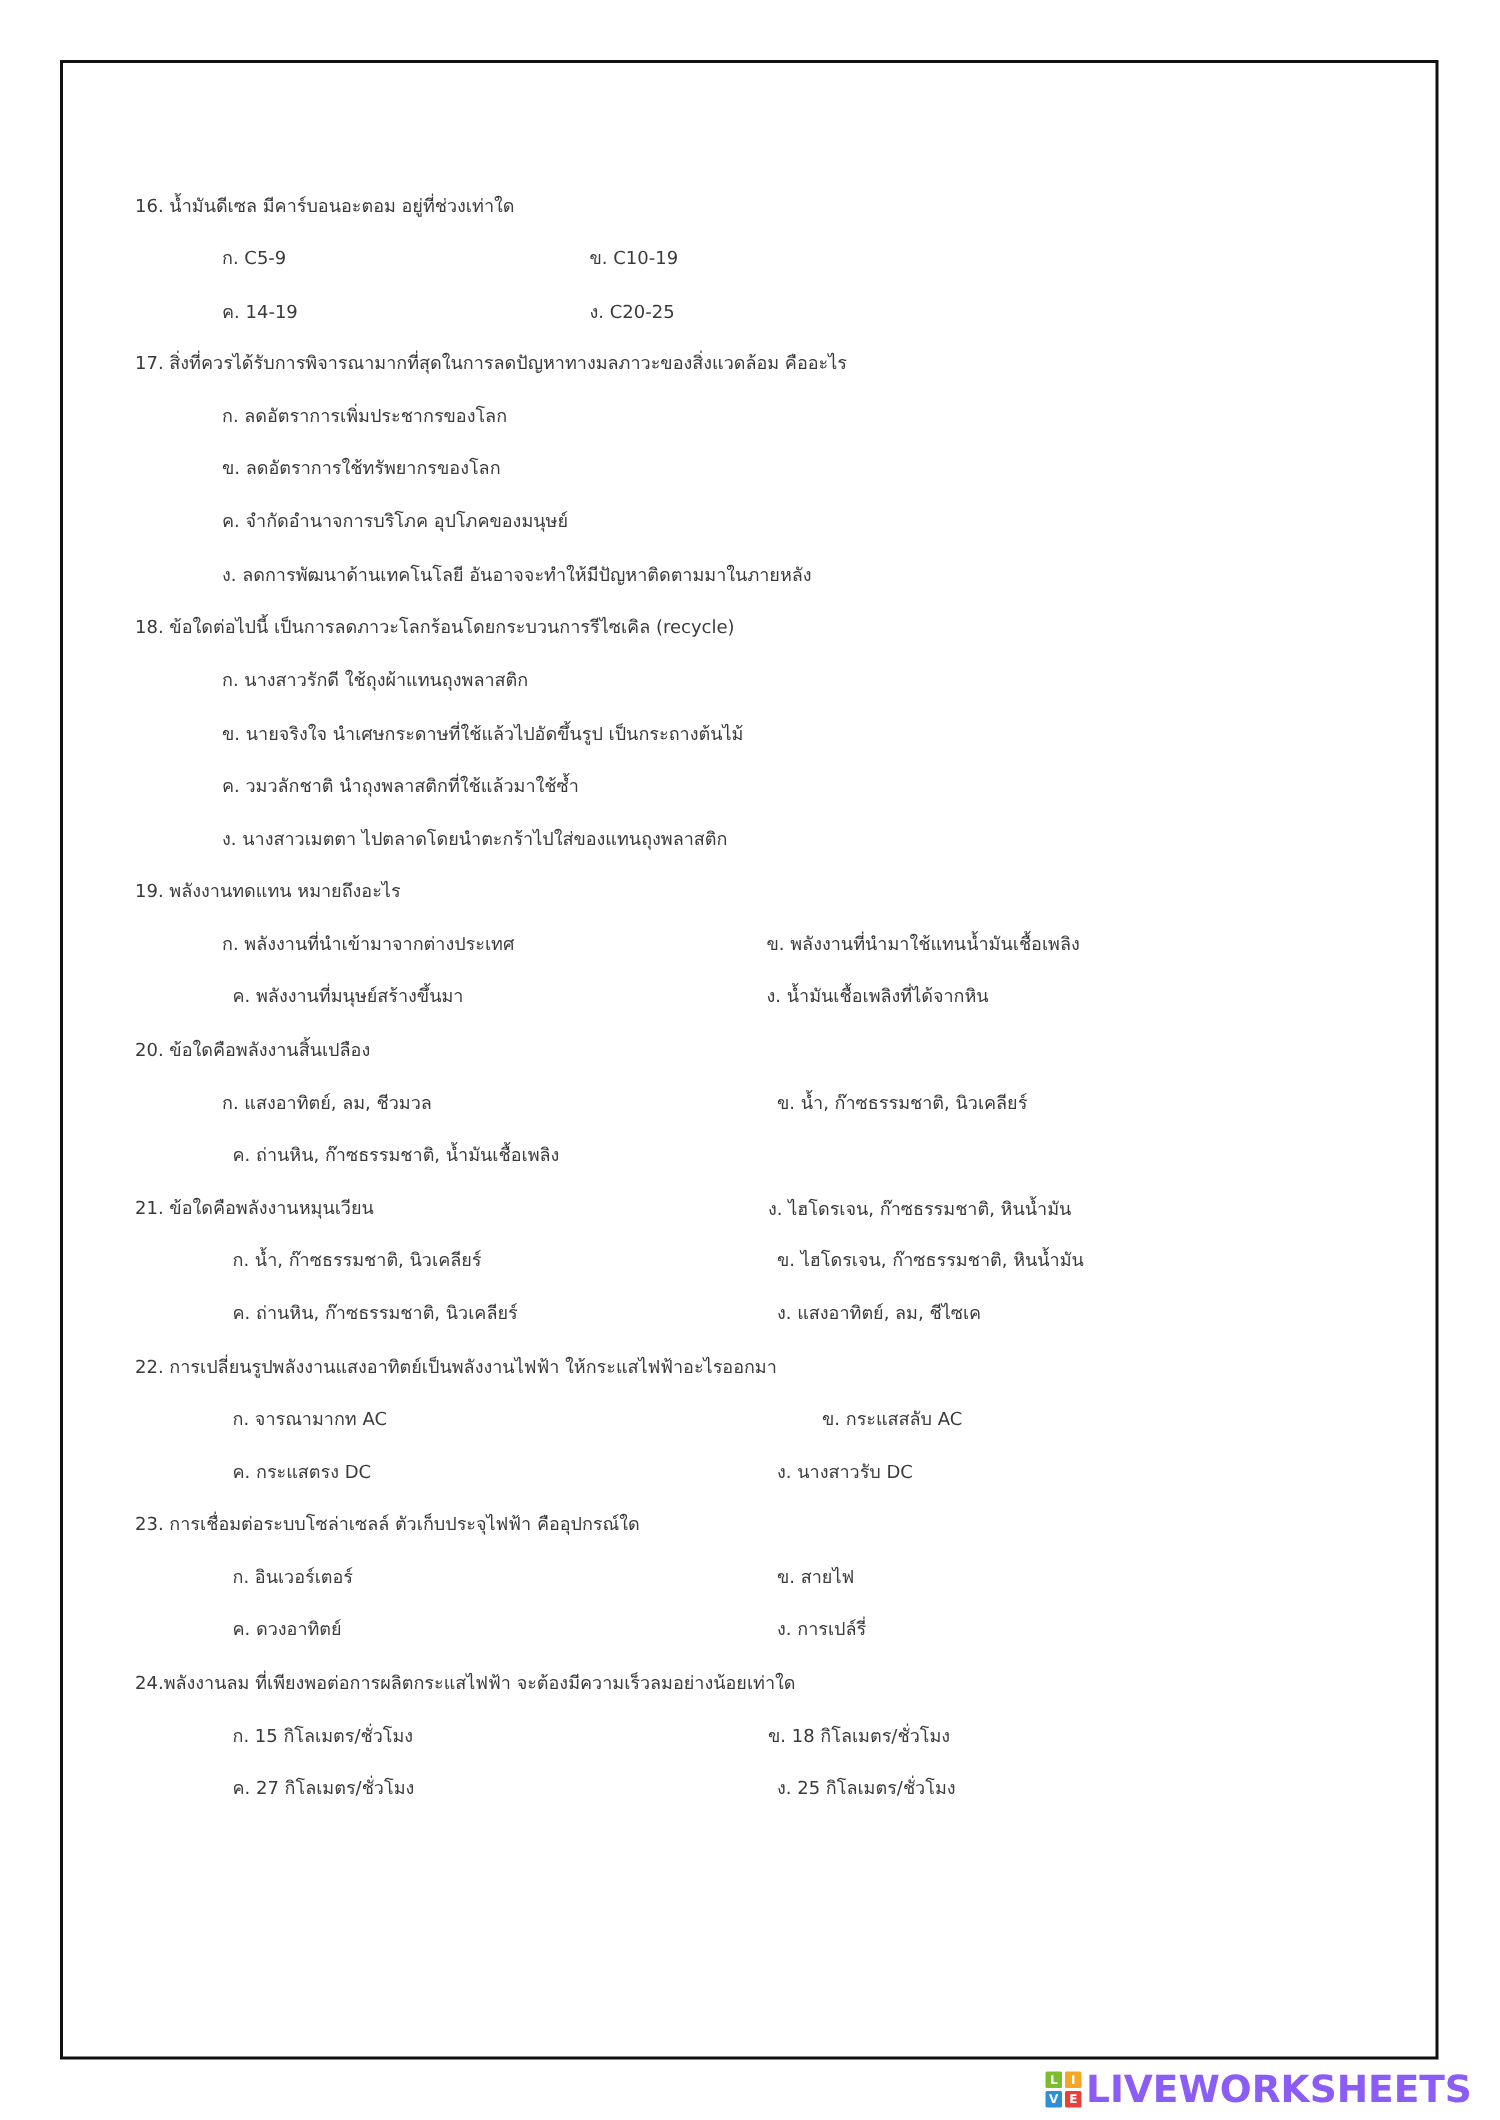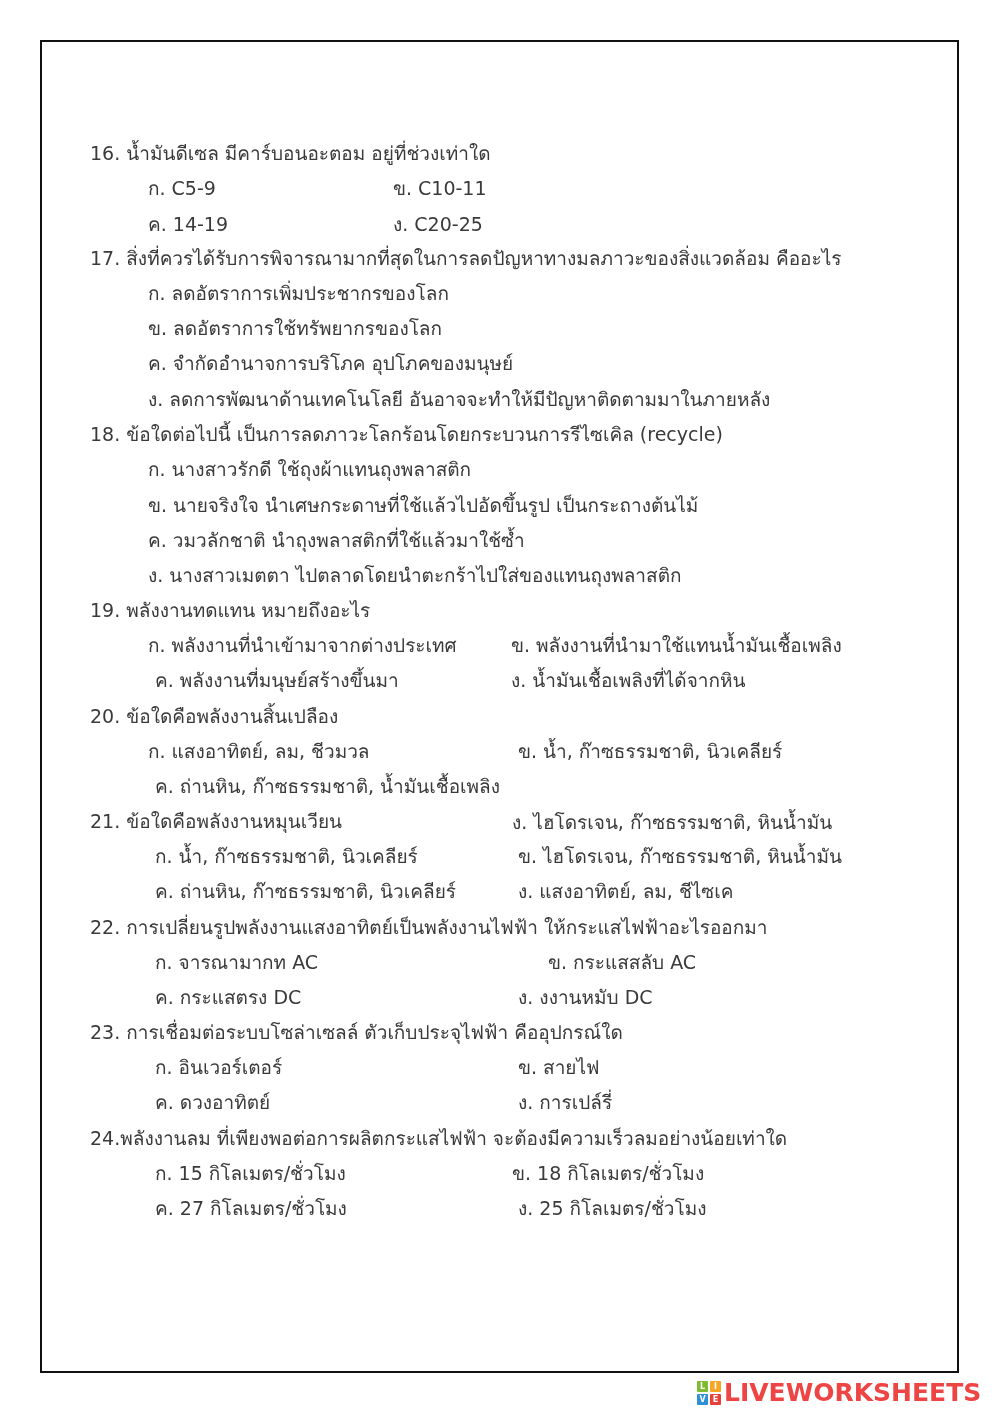--- a/index.html
+++ b/index.html
@@ -1,34 +1,34 @@
 <!DOCTYPE html>
 <html><head>
 <meta charset="utf-8">
 <style>
   html, body { margin: 0; padding: 0; background: #ffffff; }
   body { width: 1000px; height: 1413px; position: relative; overflow: hidden;
          font-family: "DejaVu Sans", "Liberation Sans", sans-serif; color: #3a3a3a; }
   .page-border { position: absolute; left: 40px; top: 40px; width: 915px; height: 1329px;
                  border: 2px solid #111; box-sizing: content-box; }
-  .line { position: absolute; font-size: 19px; line-height: 22px; white-space: nowrap; margin-top: 16px; }
+  .line { position: absolute; font-size: 12px; line-height: 22px; white-space: nowrap; }
   .q { left: 90px; }
   .logo { position: absolute; left: 697px; top: 1378px; height: 30px; display: flex; align-items: center; }
   .logo-tiles { display: grid; grid-template-columns: 11px 11px; grid-template-rows: 11px 11px; gap: 2px; margin-right: 3px; }
   .tile { font-family: "DejaVu Sans", sans-serif; font-weight: bold; font-size: 8px; line-height: 11px; text-align: center; color: #fff; border-radius: 1px; }
-  .logo-text { font-family: "DejaVu Sans", sans-serif; font-weight: bold; font-size: 25px; color: #ef4444; letter-spacing: 0px; line-height: 30px; }
+  .logo-text { font-family: "DejaVu Sans", sans-serif; font-weight: bold; font-size: 25px; color: #8b5cf6; letter-spacing: 0px; line-height: 30px; }
 </style>
 </head>
 <body>
 
 <div class="page-border"></div>
 
 <div class="line q" style="top:126px">16. น้ำมันดีเซล มีคาร์บอนอะตอม อยู่ที่ช่วงเท่าใด</div>
 <div class="line" style="left:148px;top:161px">ก. C5-9</div>
-<div class="line" style="left:393px;top:161px">ข. C10-11</div>
+<div class="line" style="left:393px;top:161px">ข. C10-19</div>
 <div class="line" style="left:148px;top:197px">ค. 14-19</div>
 <div class="line" style="left:393px;top:197px">ง. C20-25</div>
 
 <div class="line q" style="top:231px">17. สิ่งที่ควรได้รับการพิจารณามากที่สุดในการลดปัญหาทางมลภาวะของสิ่งแวดล้อม คืออะไร</div>
 <div class="line" style="left:148px;top:266px">ก. ลดอัตราการเพิ่มประชากรของโลก</div>
 <div class="line" style="left:148px;top:301px">ข. ลดอัตราการใช้ทรัพยากรของโลก</div>
 <div class="line" style="left:148px;top:336px">ค. จำกัดอำนาจการบริโภค อุปโภคของมนุษย์</div>
 <div class="line" style="left:148px;top:372px">ง. ลดการพัฒนาด้านเทคโนโลยี อันอาจจะทำให้มีปัญหาติดตามมาในภายหลัง</div>
 
 <div class="line q" style="top:407px">18. ข้อใดต่อไปนี้ เป็นการลดภาวะโลกร้อนโดยกระบวนการรีไซเคิล (recycle)</div>
@@ -52,21 +52,21 @@
 <div class="line q" style="top:794px">21. ข้อใดคือพลังงานหมุนเวียน</div>
 <div class="line" style="left:155px;top:829px">ก. น้ำ, ก๊าซธรรมชาติ, นิวเคลียร์</div>
 <div class="line" style="left:518px;top:829px">ข. ไฮโดรเจน, ก๊าซธรรมชาติ, หินน้ำมัน</div>
 <div class="line" style="left:155px;top:864px">ค. ถ่านหิน, ก๊าซธรรมชาติ, นิวเคลียร์</div>
 <div class="line" style="left:518px;top:864px">ง. แสงอาทิตย์, ลม, ชีไซเค</div>
 
 <div class="line q" style="top:900px">22. การเปลี่ยนรูปพลังงานแสงอาทิตย์เป็นพลังงานไฟฟ้า ให้กระแสไฟฟ้าอะไรออกมา</div>
 <div class="line" style="left:155px;top:935px">ก. จารณามากท AC</div>
 <div class="line" style="left:548px;top:935px">ข. กระแสสลับ AC</div>
 <div class="line" style="left:155px;top:970px">ค. กระแสตรง DC</div>
-<div class="line" style="left:518px;top:970px">ง. งงานหมับ DC</div>
+<div class="line" style="left:518px;top:970px">ง. นางสาวรับ DC</div>
 
 <div class="line q" style="top:1005px">23. การเชื่อมต่อระบบโซล่าเซลล์ ตัวเก็บประจุไฟฟ้า คืออุปกรณ์ใด</div>
 <div class="line" style="left:155px;top:1040px">ก. อินเวอร์เตอร์</div>
 <div class="line" style="left:518px;top:1040px">ข. สายไฟ</div>
 <div class="line" style="left:155px;top:1075px">ค. ดวงอาทิตย์</div>
 <div class="line" style="left:518px;top:1075px">ง. การเปล์รี่</div>
 
 <div class="line q" style="top:1111px">24.พลังงานลม ที่เพียงพอต่อการผลิตกระแสไฟฟ้า จะต้องมีความเร็วลมอย่างน้อยเท่าใด</div>
 <div class="line" style="left:155px;top:1146px">ก. 15 กิโลเมตร/ชั่วโมง</div>
 <div class="line" style="left:512px;top:1146px">ข. 18 กิโลเมตร/ชั่วโมง</div>

